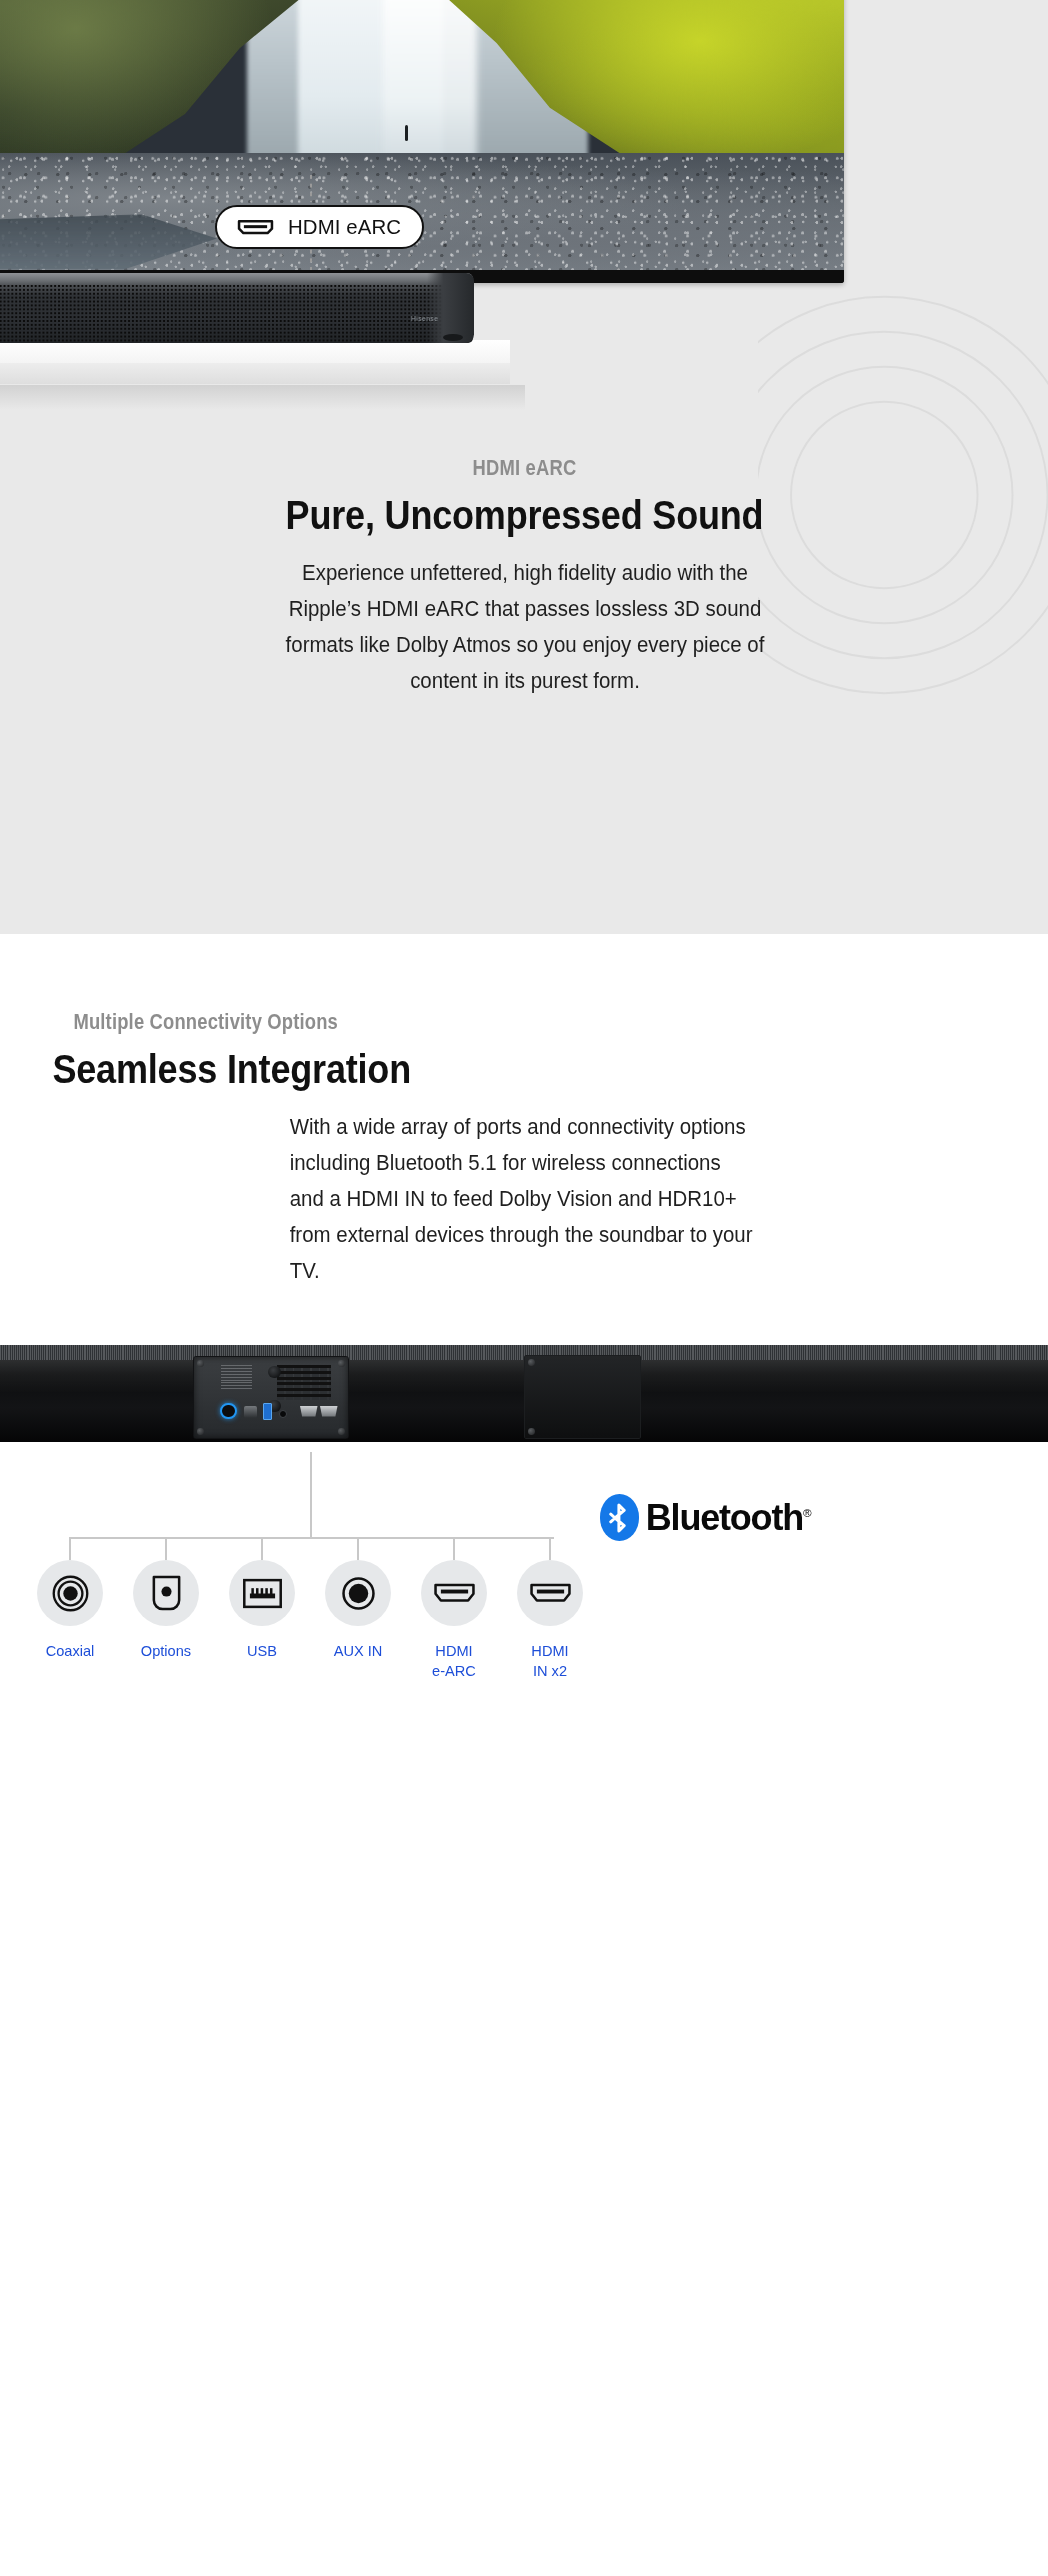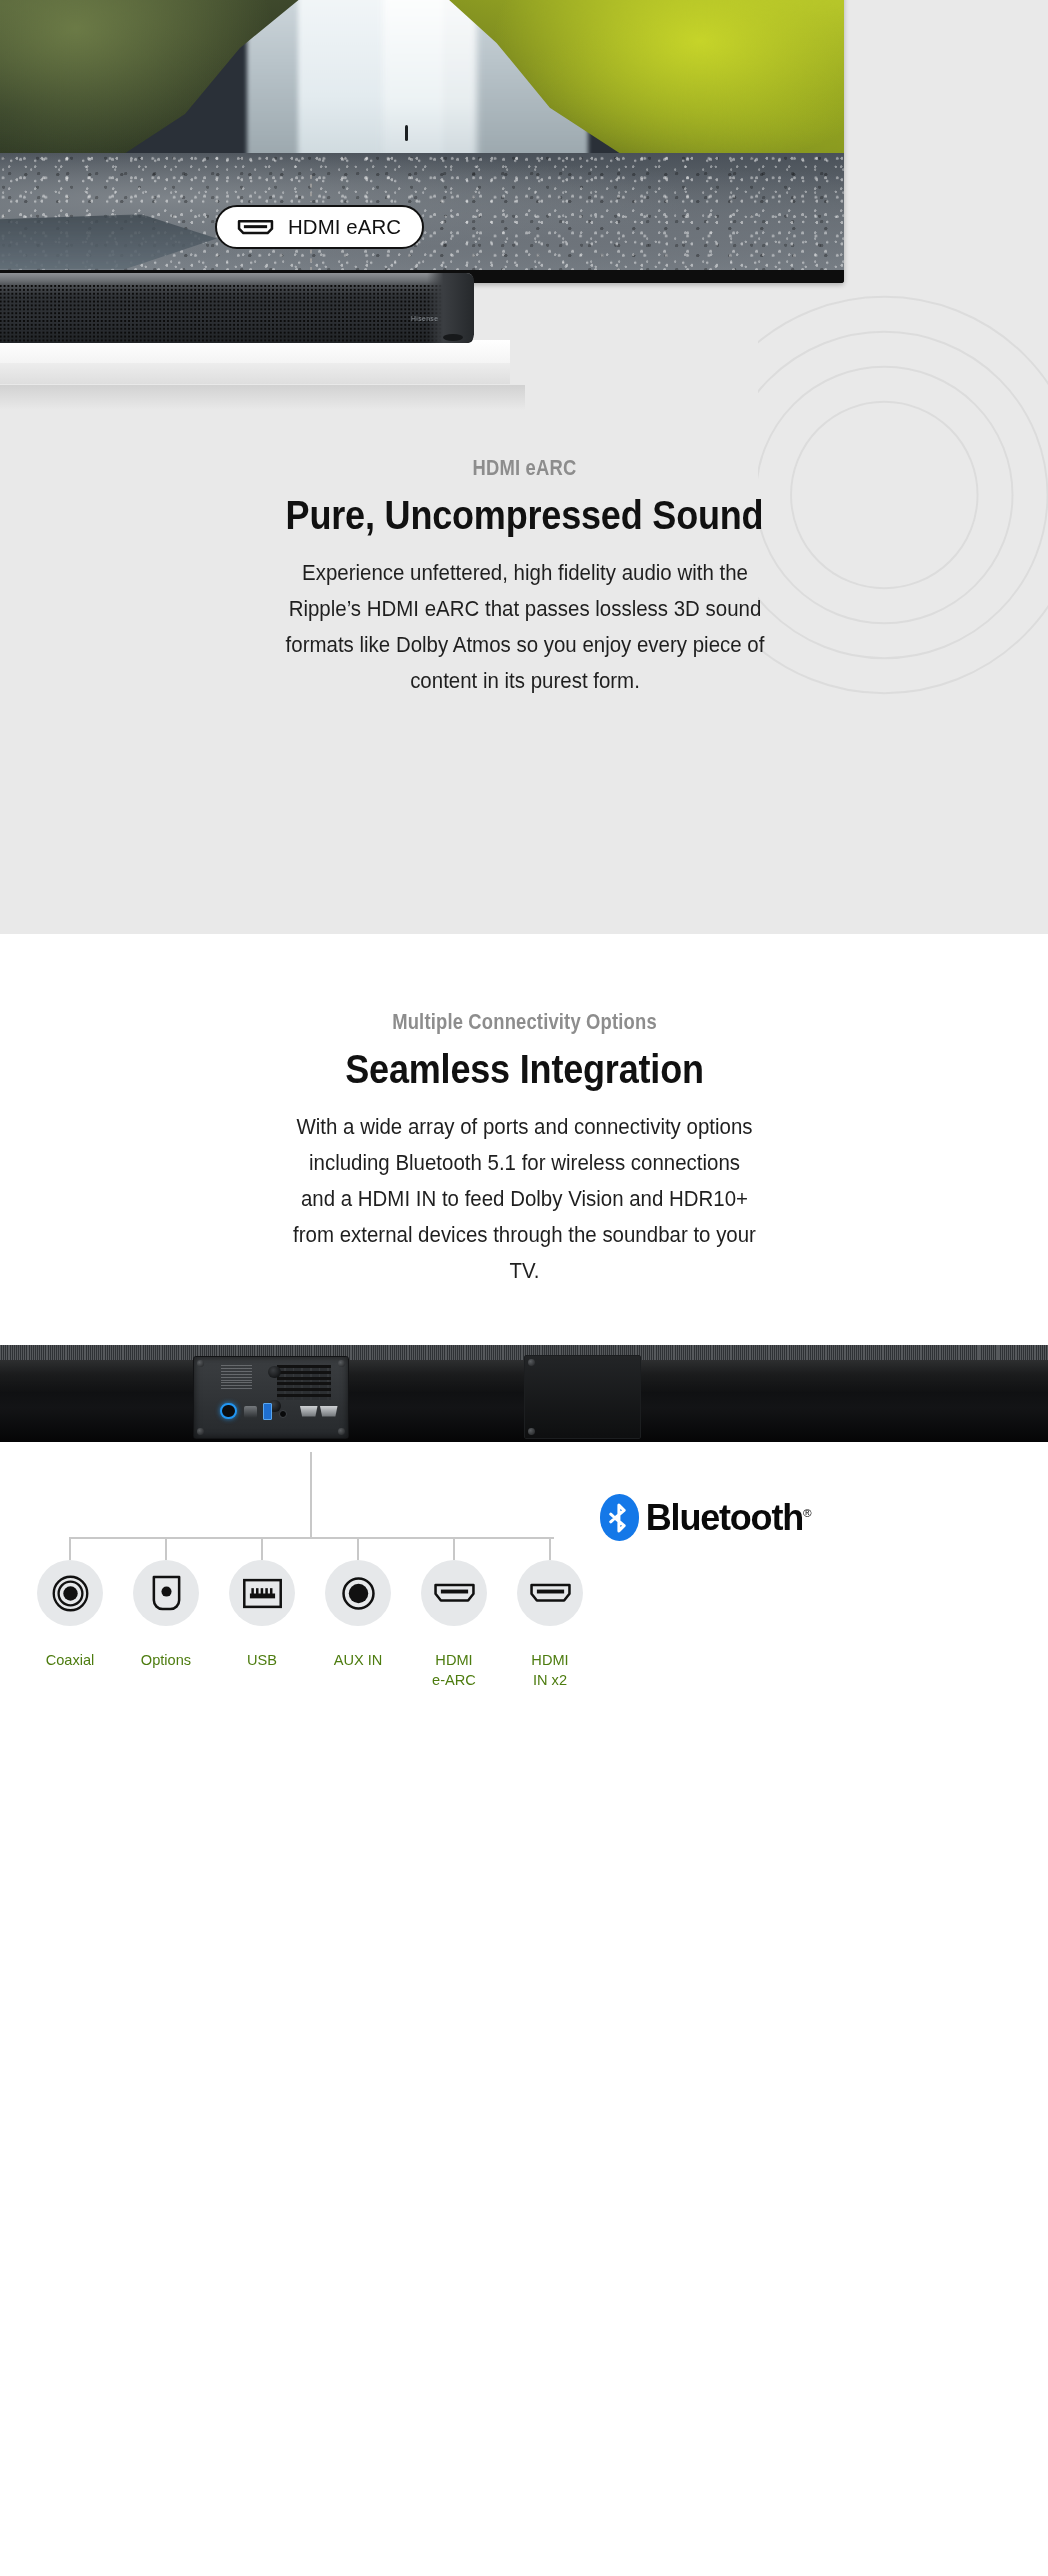--- a/index.html
+++ b/index.html
@@ -188,21 +188,21 @@
   }
   .body-copy{
     margin:17.5px auto 0; width:544px;
     font-size:22px; line-height:36px; color:#1f1f1f;
     font-family:"Liberation Sans", sans-serif;
     transform:scaleX(.93); transform-origin:center;
   }
 
   
   .sec-conn{ position:relative; width:1049px; background:#fff; padding-top:76px; }
-  .conn-copy{ text-align:center; }
+  .conn-copy{ }
   .conn-copy .body-copy{ width:505px; }
 
   
   .rear-wrap{ position:relative; width:1049px; height:107px; margin-top:56px; }
   .rear-bar{
     position:absolute; left:0; right:0; top:0; height:97px;
     background:linear-gradient(180deg,#1b1d1f 0%,#0c0d0e 30%,#131416 65%,#050506 100%);
   }
   .rear-grille{
     position:absolute; left:0; right:0; top:0; height:14.6px;
@@ -296,21 +296,21 @@
   .port{ width:70px; text-align:center; position:relative; }
   .port .stem{
     width:1.9px; height:23px; background:#c8c8c8; margin:0 auto;
   }
   .port .bubble{
     width:66px; height:66px; border-radius:50%;
     background:#e6e8ea; margin:0 auto;
     display:flex; align-items:center; justify-content:center;
   }
   .port .cap{
-    margin-top:25px; font-size:14.6px; line-height:19.4px; color:#4d7c0f;
+    margin-top:16px; font-size:14.6px; line-height:19.4px; color:#1d4ed8;
     font-family:"Liberation Sans", sans-serif; white-space:pre-line;
   }
 
   
   .bt-lockup{
     position:absolute; left:600px; top:42px;
     display:flex; align-items:center; gap:6.8px;
   }
   .bt-mark{
     width:39px; height:47px; border-radius:19.4px/23px; background:#1478e8;

